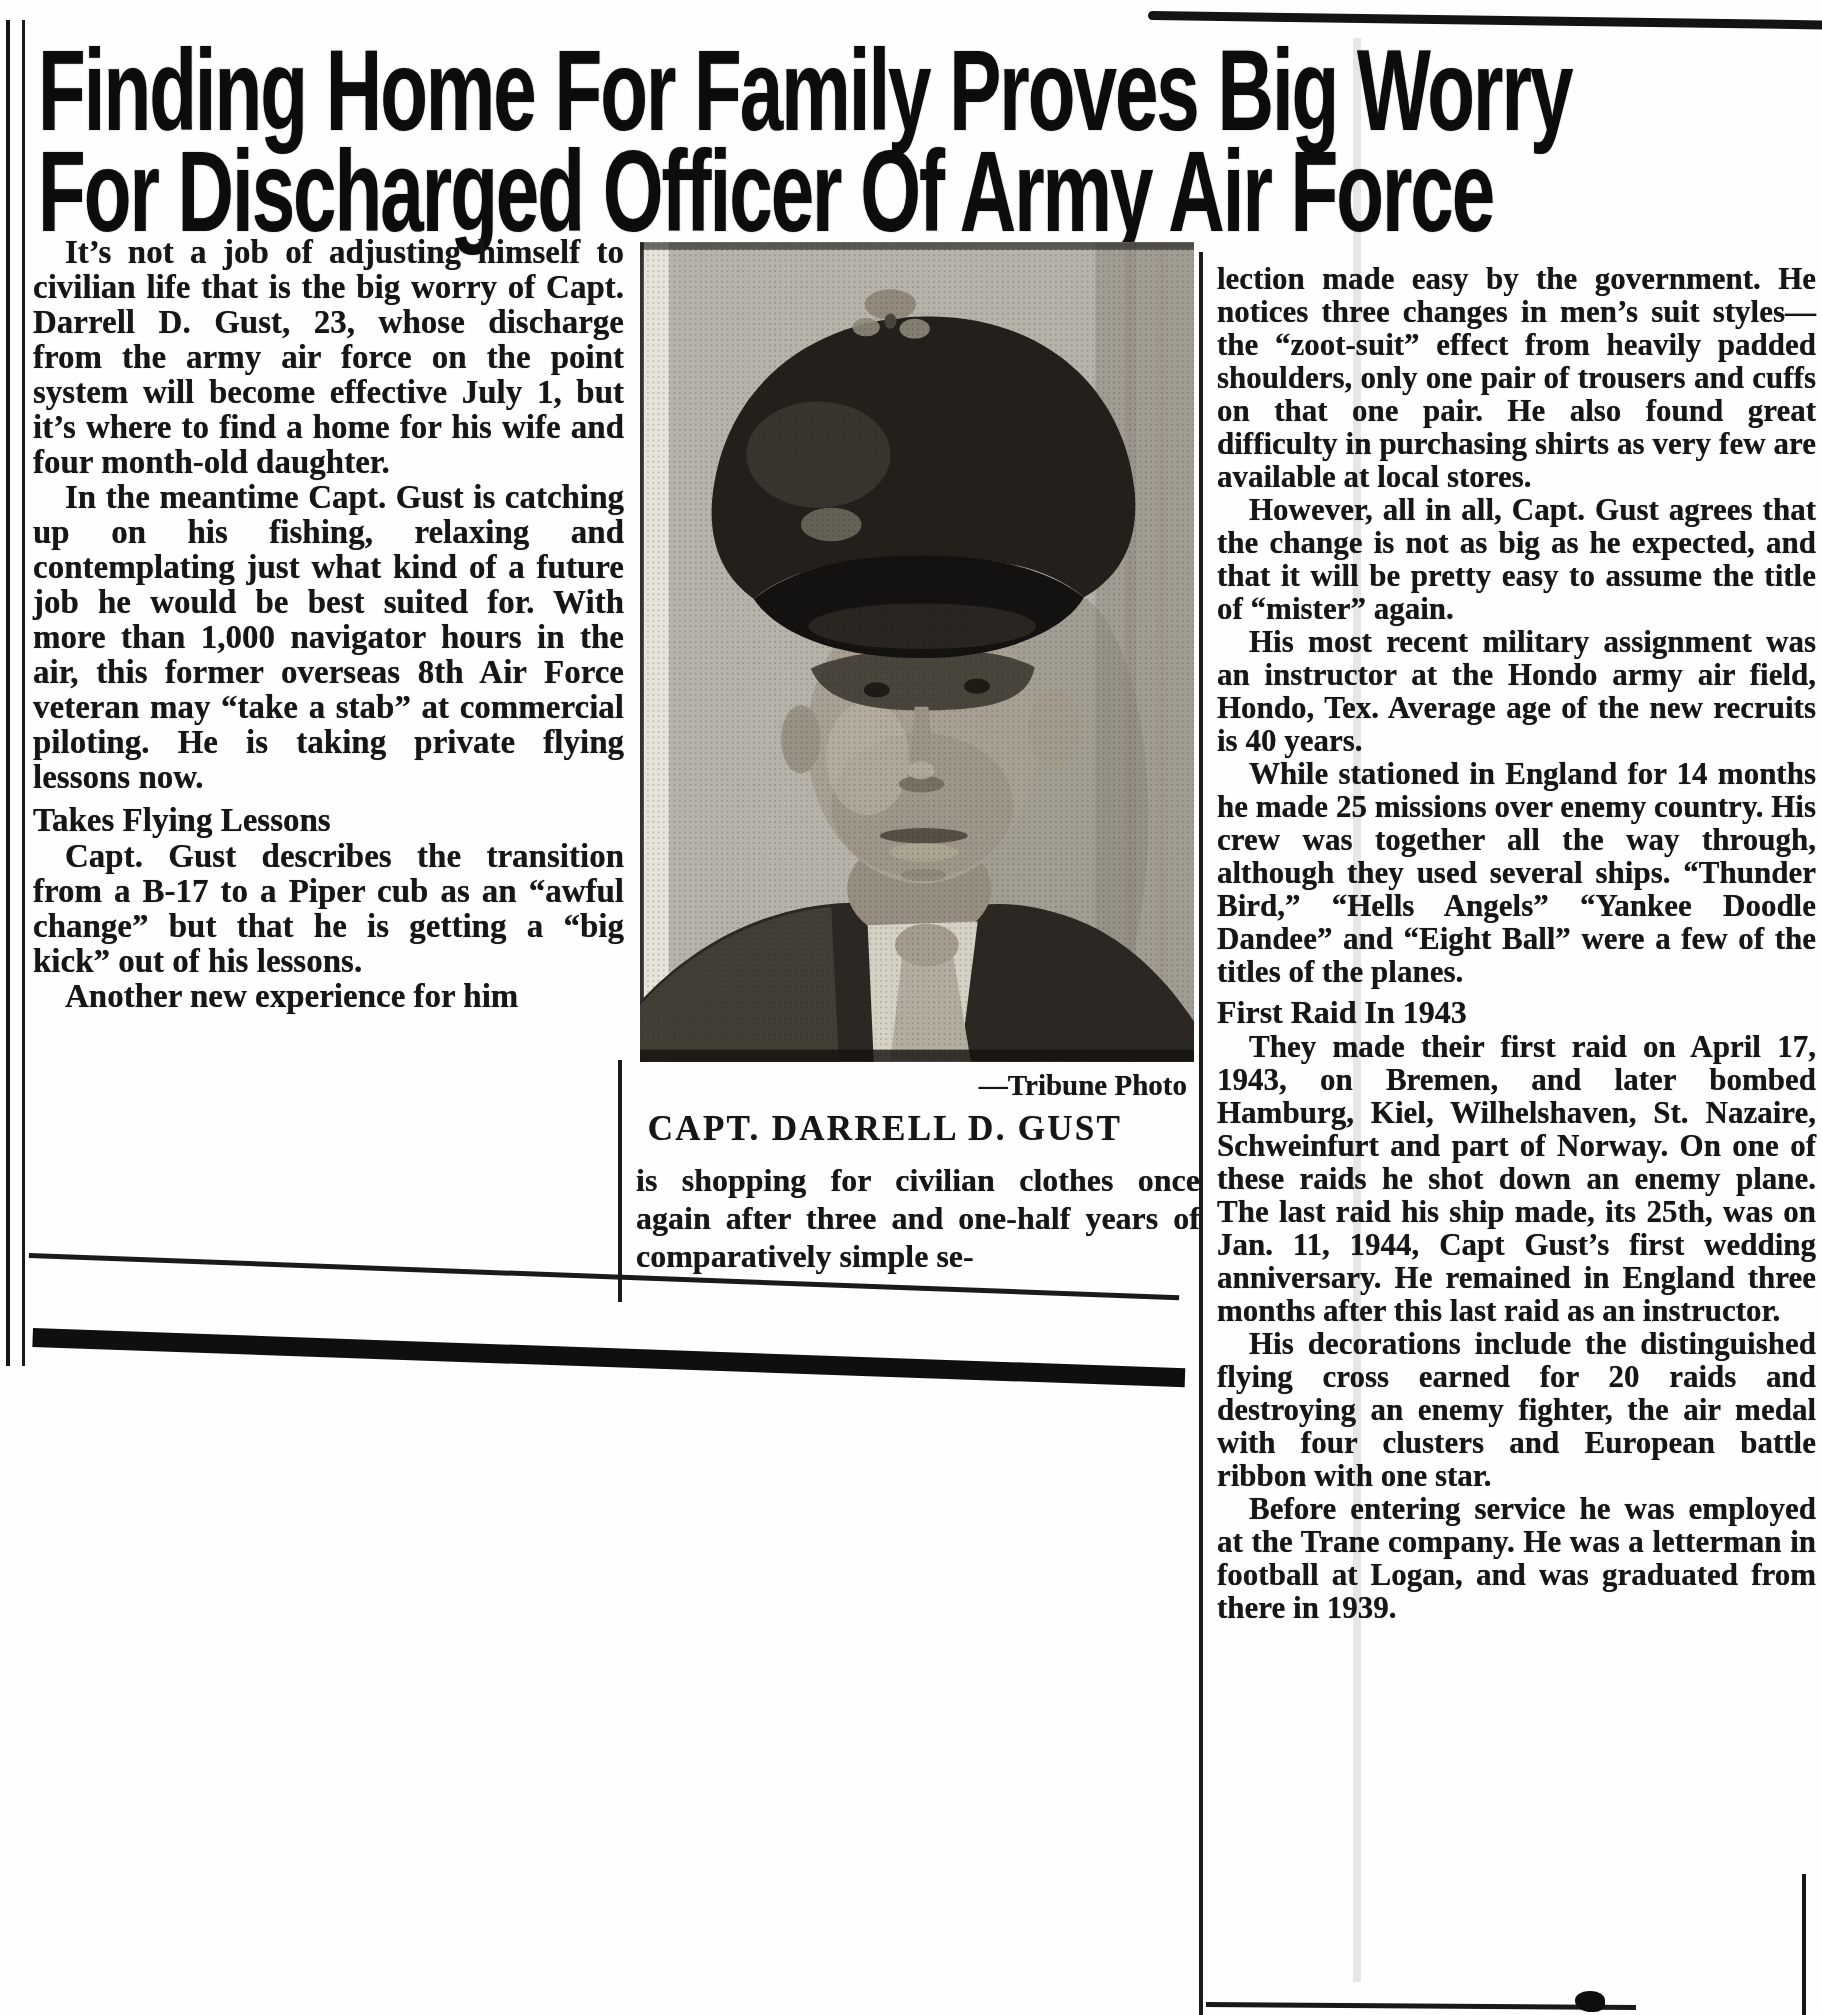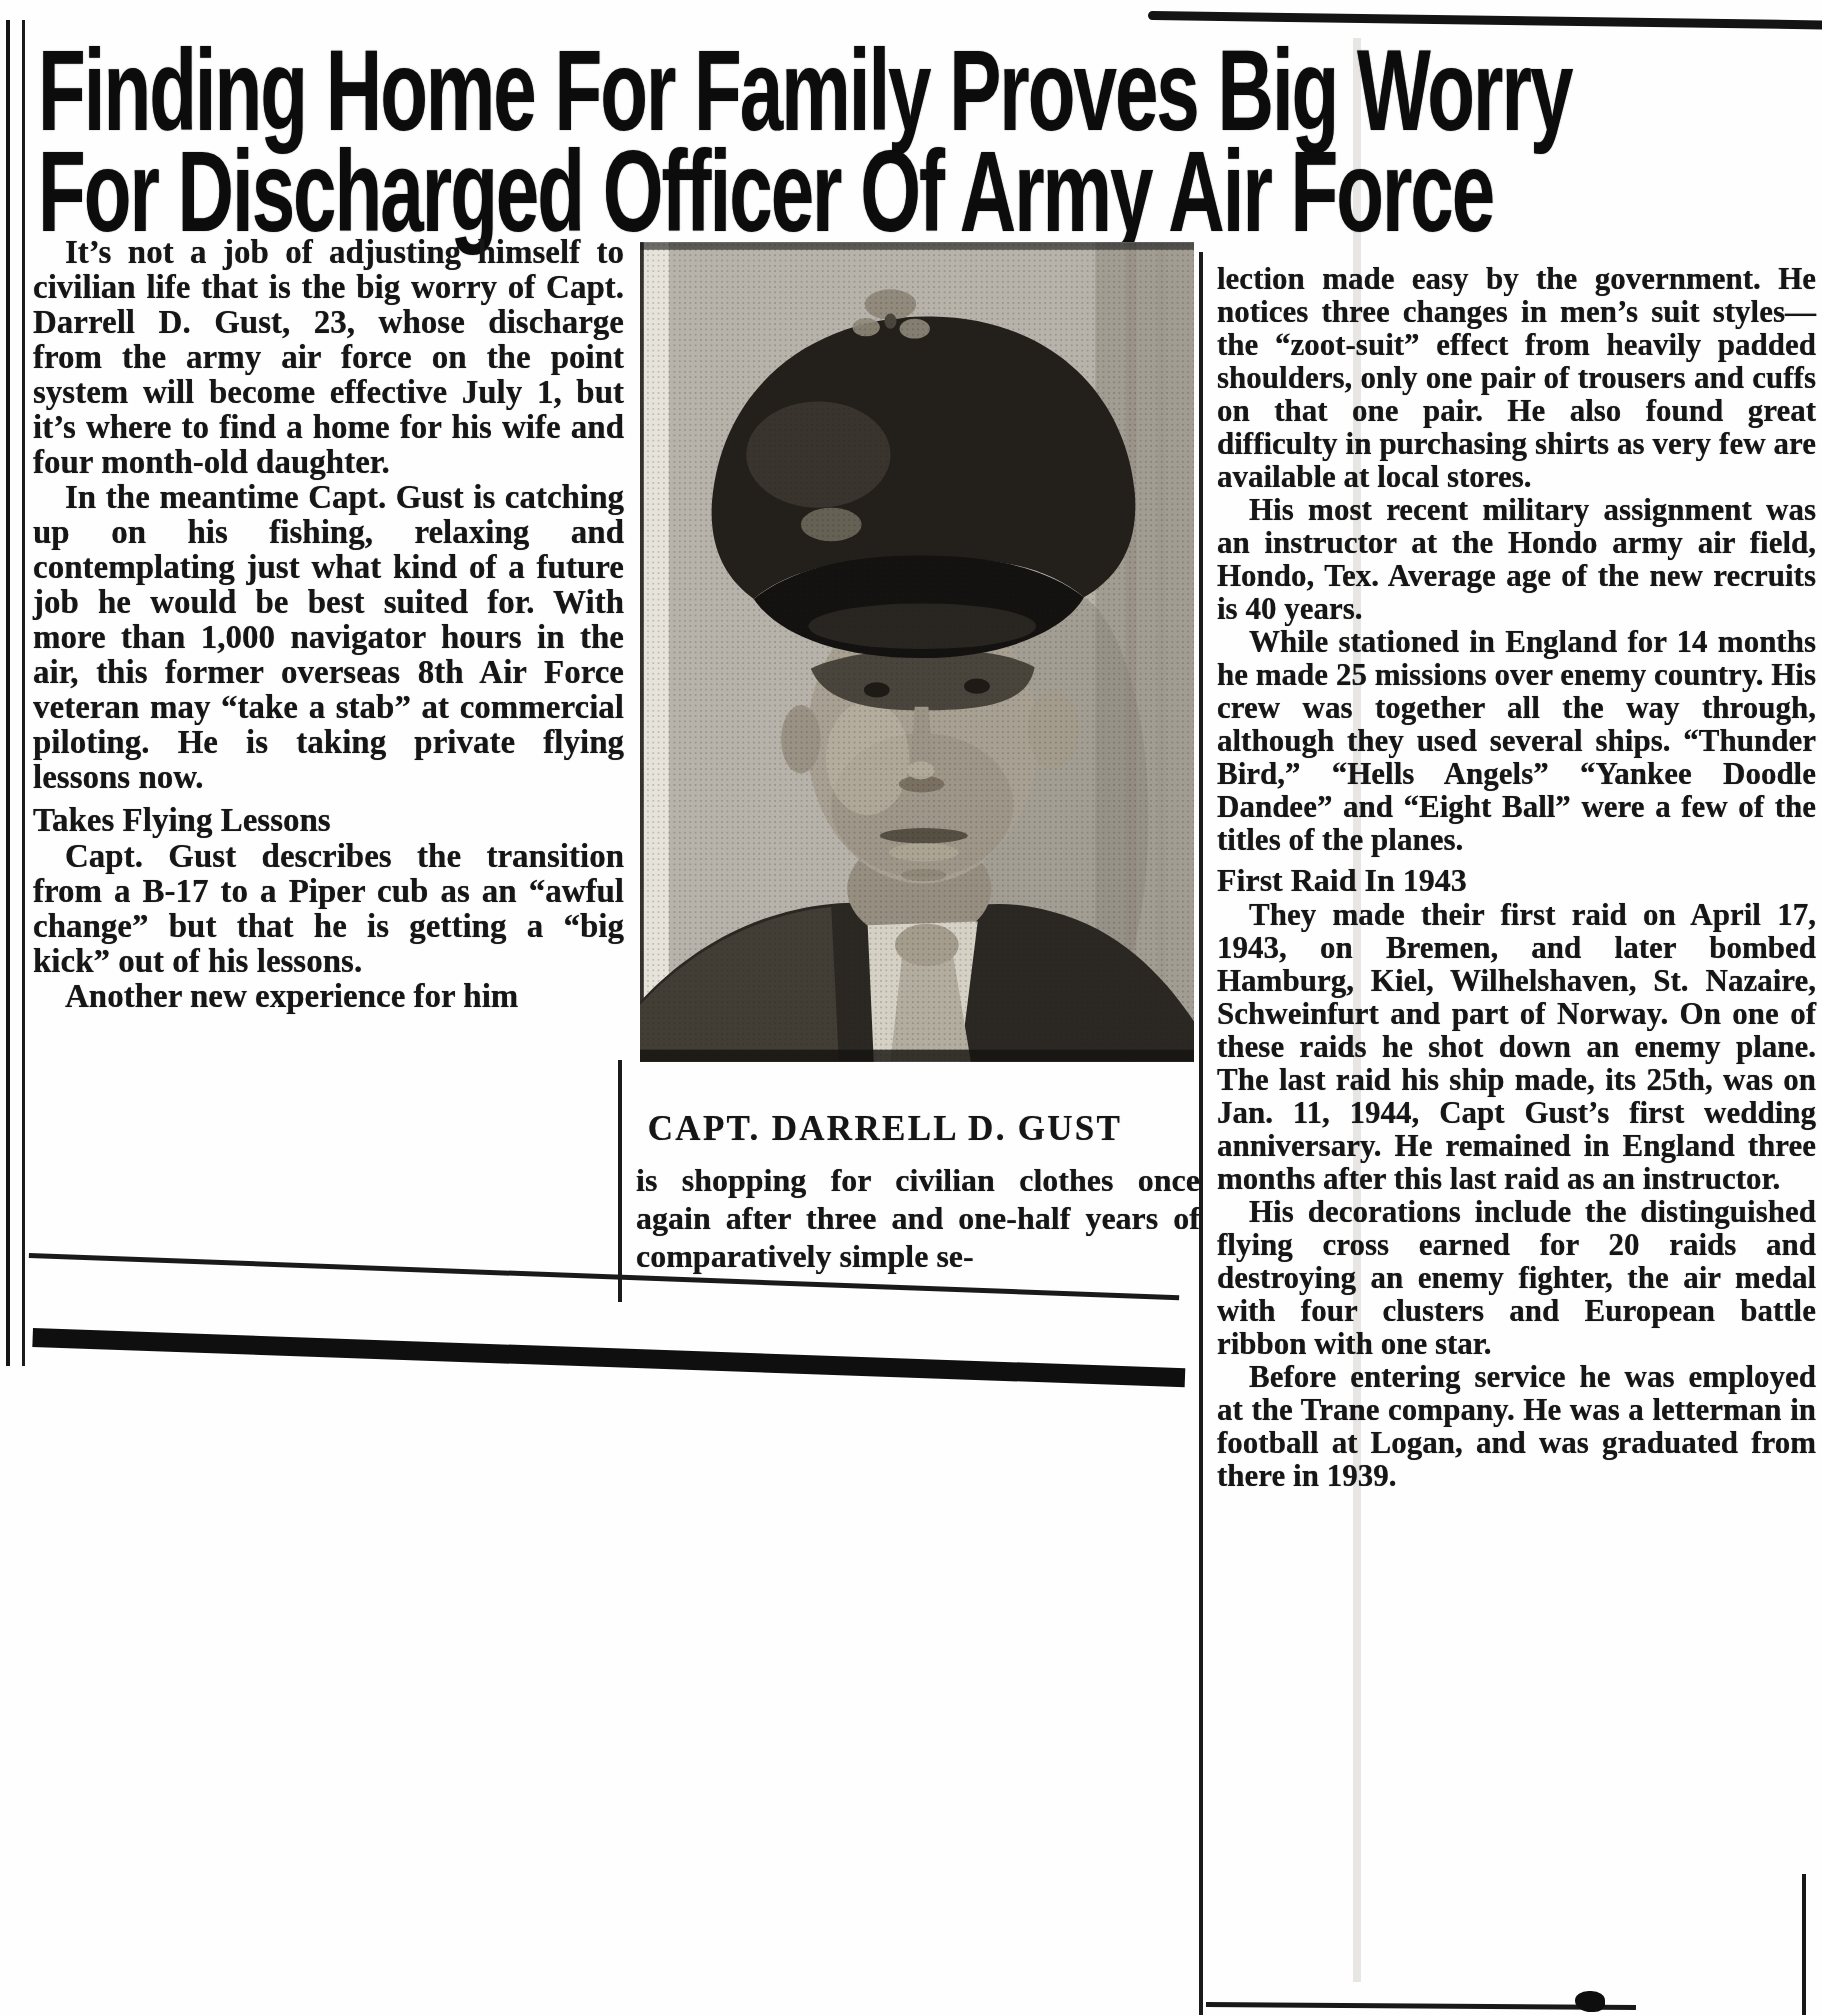--- a/index.html
+++ b/index.html
@@ -184,28 +184,30 @@
         <ellipse cx="298" cy="112" rx="18" ry="12" fill="#8e887a" opacity="0.9"></ellipse>
         <ellipse cx="362" cy="114" rx="20" ry="13" fill="#8e887a" opacity="0.9"></ellipse>
         <ellipse cx="330" cy="104" rx="8" ry="10" fill="#4a453d"></ellipse>
       </g>
 
       <rect x="0" y="0" width="730" height="10" fill="#1a1a1a" opacity="0.6"></rect>
       <rect x="0" y="1064" width="730" height="16" fill="#15130f" opacity="0.8"></rect>
     </svg>
   </figure>
 
+  <div class="photo-credit">—Tribune Photo</div>
   <div class="caption-title">CAPT. DARRELL D. GUST</div>
   <p class="caption-body">is shopping for civilian clothes once again after three and one-half years of comparatively simple se-</p>
 
   <div class="vrule-caption"></div>
   <div class="vrule-mid-right"></div>
 
   <section class="bodycol col-right">
     <p class="no-indent">lection made easy by the government. He notices three changes in men’s suit styles—the “zoot-suit” effect from heavily padded shoulders, only one pair of trousers and cuffs on that one pair. He also found great difficulty in purchasing shirts as very few are available at local stores.</p>
+    <p>However, all in all, Capt. Gust agrees that the change is not as big as he expected, and that it will be pretty easy to assume the title of “mister” again.</p>
     <p>His most recent military assignment was an instructor at the Hondo army air field, Hondo, Tex. Average age of the new recruits is 40 years.</p>
     <p>While stationed in England for 14 months he made 25 missions over enemy country. His crew was together all the way through, although they used several ships. “Thunder Bird,” “Hells Angels” “Yankee Doodle Dandee” and “Eight Ball” were a few of the titles of the planes.</p>
     <h3>First Raid In 1943</h3>
     <p>They made their first raid on April 17, 1943, on Bremen, and later bombed Hamburg, Kiel, Wilhelshaven, St. Nazaire, Schweinfurt and part of Norway. On one of these raids he shot down an enemy plane. The last raid his ship made, its 25th, was on Jan. 11, 1944, Capt Gust’s first wedding anniversary. He remained in England three months after this last raid as an instructor.</p>
     <p>His decorations include the distinguished flying cross earned for 20 raids and destroying an enemy fighter, the air medal with four clusters and European battle ribbon with one star.</p>
     <p>Before entering service he was employed at the Trane company. He was a letterman in football at Logan, and was graduated from there in 1939.</p>
   </section>
 
   <div class="hrule-thin"></div>
   <div class="hrule-thick"></div>

